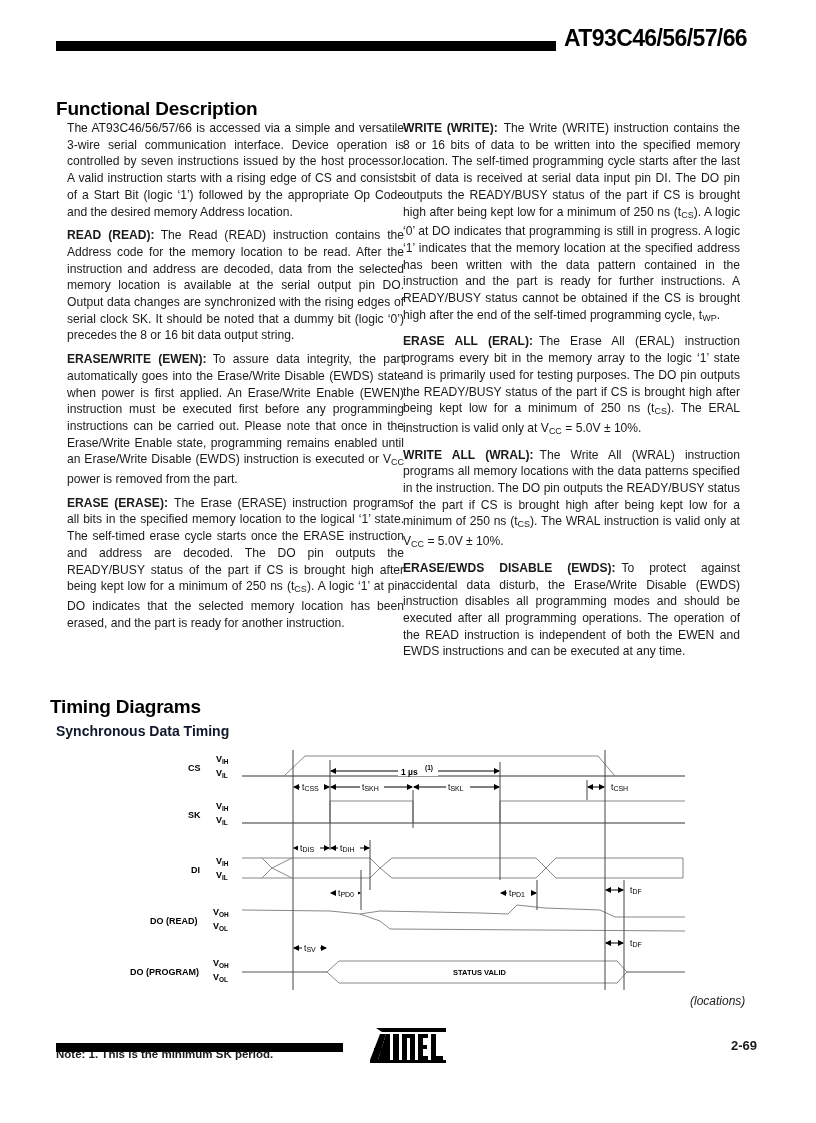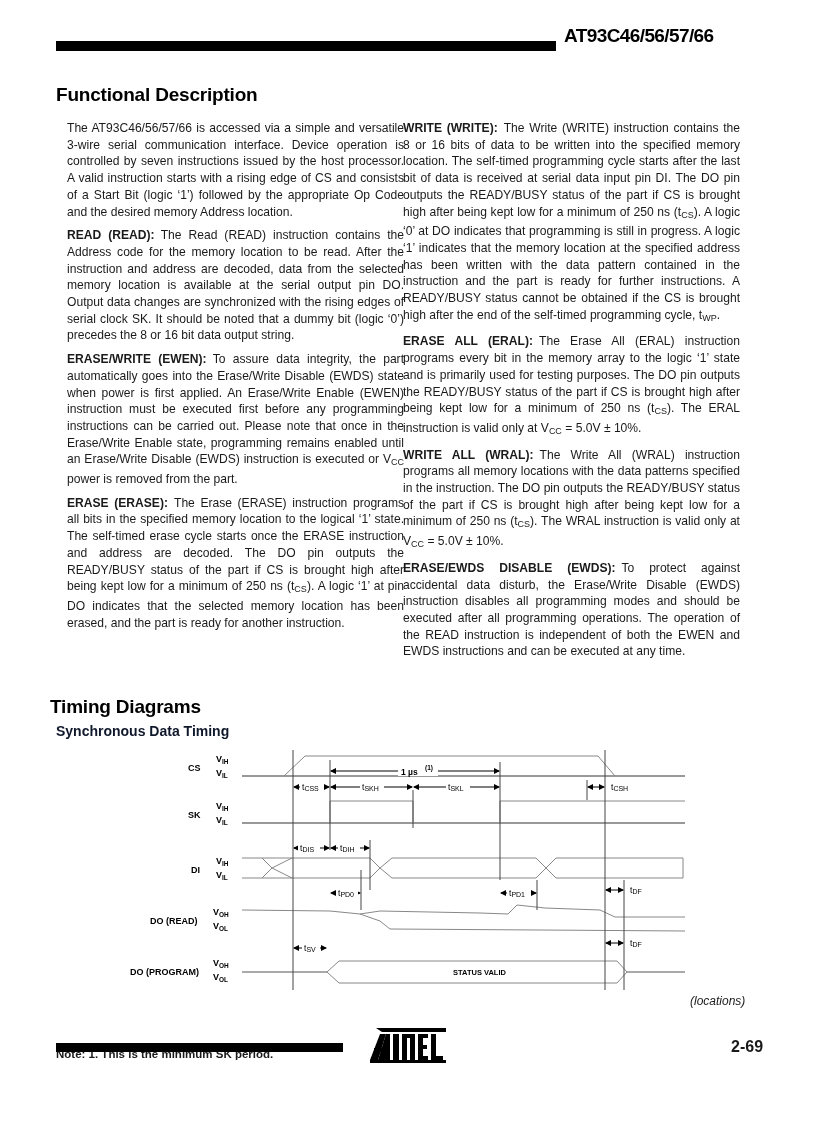--- a/index.html
+++ b/index.html
@@ -1,39 +1,39 @@
 <!DOCTYPE html>
 <html><head>
 <meta charset="utf-8">
 <style>
   html, body { margin: 0; padding: 0; background: #ffffff; }
   body { width: 816px; height: 1123px; position: relative; overflow: hidden; font-family: "Liberation Sans", sans-serif; color: #1a1a1a; }
   .abs { position: absolute; }
   .header-bar { left: 56px; top: 41px; width: 500px; height: 10px; background: #000; }
-  .header-title { left: 564px; top: 25px; font-size: 19px; font-weight: bold; letter-spacing: -0.6px; color: #000; white-space: nowrap; text-align: right; }
+  .header-title { left: 564px; top: 25px; font-size: 23px; font-weight: bold; letter-spacing: -0.6px; color: #000; white-space: nowrap; text-align: right; }
   h1.sec { position: absolute; margin: 0; font-size: 19px; font-weight: bold; color: #000; letter-spacing: -0.2px; }
   h2.sub { position: absolute; margin: 0; font-size: 14px; font-weight: bold; color: #0f172a; }
   .col { position: absolute; width: 337px; font-size: 12.1px; line-height: 16.7px; text-align: justify; hyphens: none; }
   .col p { margin: 0 0 7px 0; }
   .lbl { font-weight: bold; margin-right: 6px; }
   sub.s { font-size: 9px; vertical-align: -2px; }
   .note { left: 56px; top: 1048px; font-size: 11.5px; font-weight: bold; }
   .cont { left: 690px; top: 994px; font-size: 12px; font-style: italic; }
   .footer-bar { left: 56px; top: 1043px; width: 287px; height: 9px; background: #000; }
-  .page-no { left: 731px; top: 1038px; font-size: 16px; font-weight: bold; }
+  .page-no { left: 731px; top: 1038px; font-size: 13px; font-weight: bold; }
   .logo { left: 368px; top: 1026px; width: 80px; height: 38px; }
   svg text { font-family: "Liberation Sans", sans-serif; }
 </style>
 </head>
 <body>
 
 <div class="abs header-bar"></div>
 <div class="abs header-title">AT93C46/56/57/66</div>
 
-<h1 class="sec" style="left:56px; top:84px;">Functional Description</h1>
+<h1 class="sec" style="left:56px; top:98px;">Functional Description</h1>
 
 <div class="col" style="left:67px; top:120px;">
   <p>The AT93C46/56/57/66 is accessed via a simple and versatile 3-wire serial communication interface. Device operation is controlled by seven instructions issued by the host processor. A valid instruction starts with a rising edge of CS and consists of a Start Bit (logic ‘1’) followed by the appropriate Op Code and the desired memory Address location.</p>
   <p><span class="lbl">READ (READ):</span><span>The Read (READ) instruction contains the Address code for the memory location to be read. After the instruction and address are decoded, data from the selected memory location is available at the serial output pin DO. Output data changes are synchronized with the rising edges of serial clock SK. It should be noted that a dummy bit (logic ‘0’) precedes the 8 or 16 bit data output string.</span></p>
   <p><span class="lbl">ERASE/WRITE (EWEN):</span><span>To assure data integrity, the part automatically goes into the Erase/Write Disable (EWDS) state when power is first applied. An Erase/Write Enable (EWEN) instruction must be executed first before any programming instructions can be carried out. Please note that once in the Erase/Write Enable state, programming remains enabled until an Erase/Write Disable (EWDS) instruction is executed or V</span><sub class="s">CC</sub><span> power is removed from the part.</span></p>
   <p><span class="lbl">ERASE (ERASE):</span><span>The Erase (ERASE) instruction programs all bits in the specified memory location to the logical ‘1’ state. The self-timed erase cycle starts once the ERASE instruction and address are decoded. The DO pin outputs the READY/BUSY status of the part if CS is brought high after being kept low for a minimum of 250 ns (t</span><sub class="s">CS</sub><span>). A logic ‘1’ at pin DO indicates that the selected memory location has been erased, and the part is ready for another instruction.</span></p>
 </div>
 
 <div class="col" style="left:403px; top:120px;">
   <p><span class="lbl">WRITE (WRITE):</span><span>The Write (WRITE) instruction contains the 8 or 16 bits of data to be written into the specified memory location. The self-timed programming cycle starts after the last bit of data is received at serial data input pin DI. The DO pin outputs the READY/BUSY status of the part if CS is brought high after being kept low for a minimum of 250 ns (t</span><sub class="s">CS</sub><span>). A logic ‘0’ at DO indicates that programming is still in progress. A logic ‘1’ indicates that the memory location at the specified address has been written with the data pattern contained in the instruction and the part is ready for further instructions. A READY/BUSY status cannot be obtained if the CS is brought high after the end of the self-timed programming cycle, t</span><sub class="s">WP</sub><span>.</span></p>

